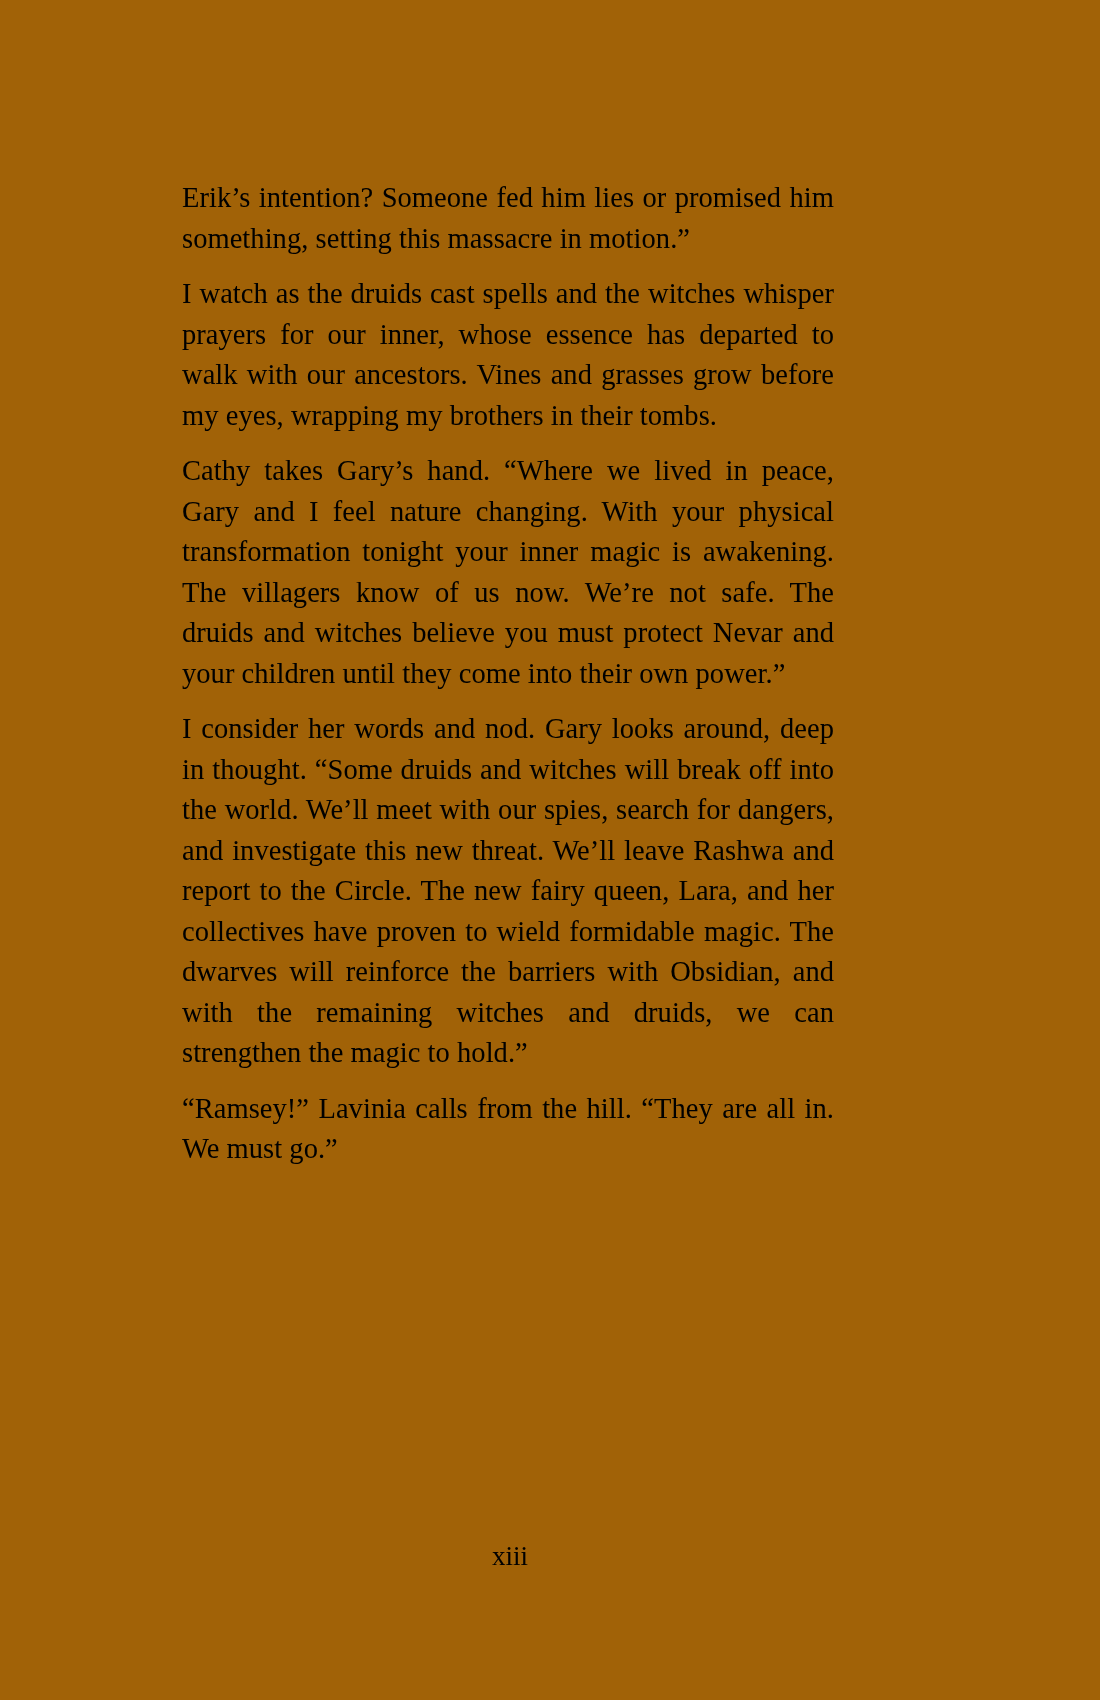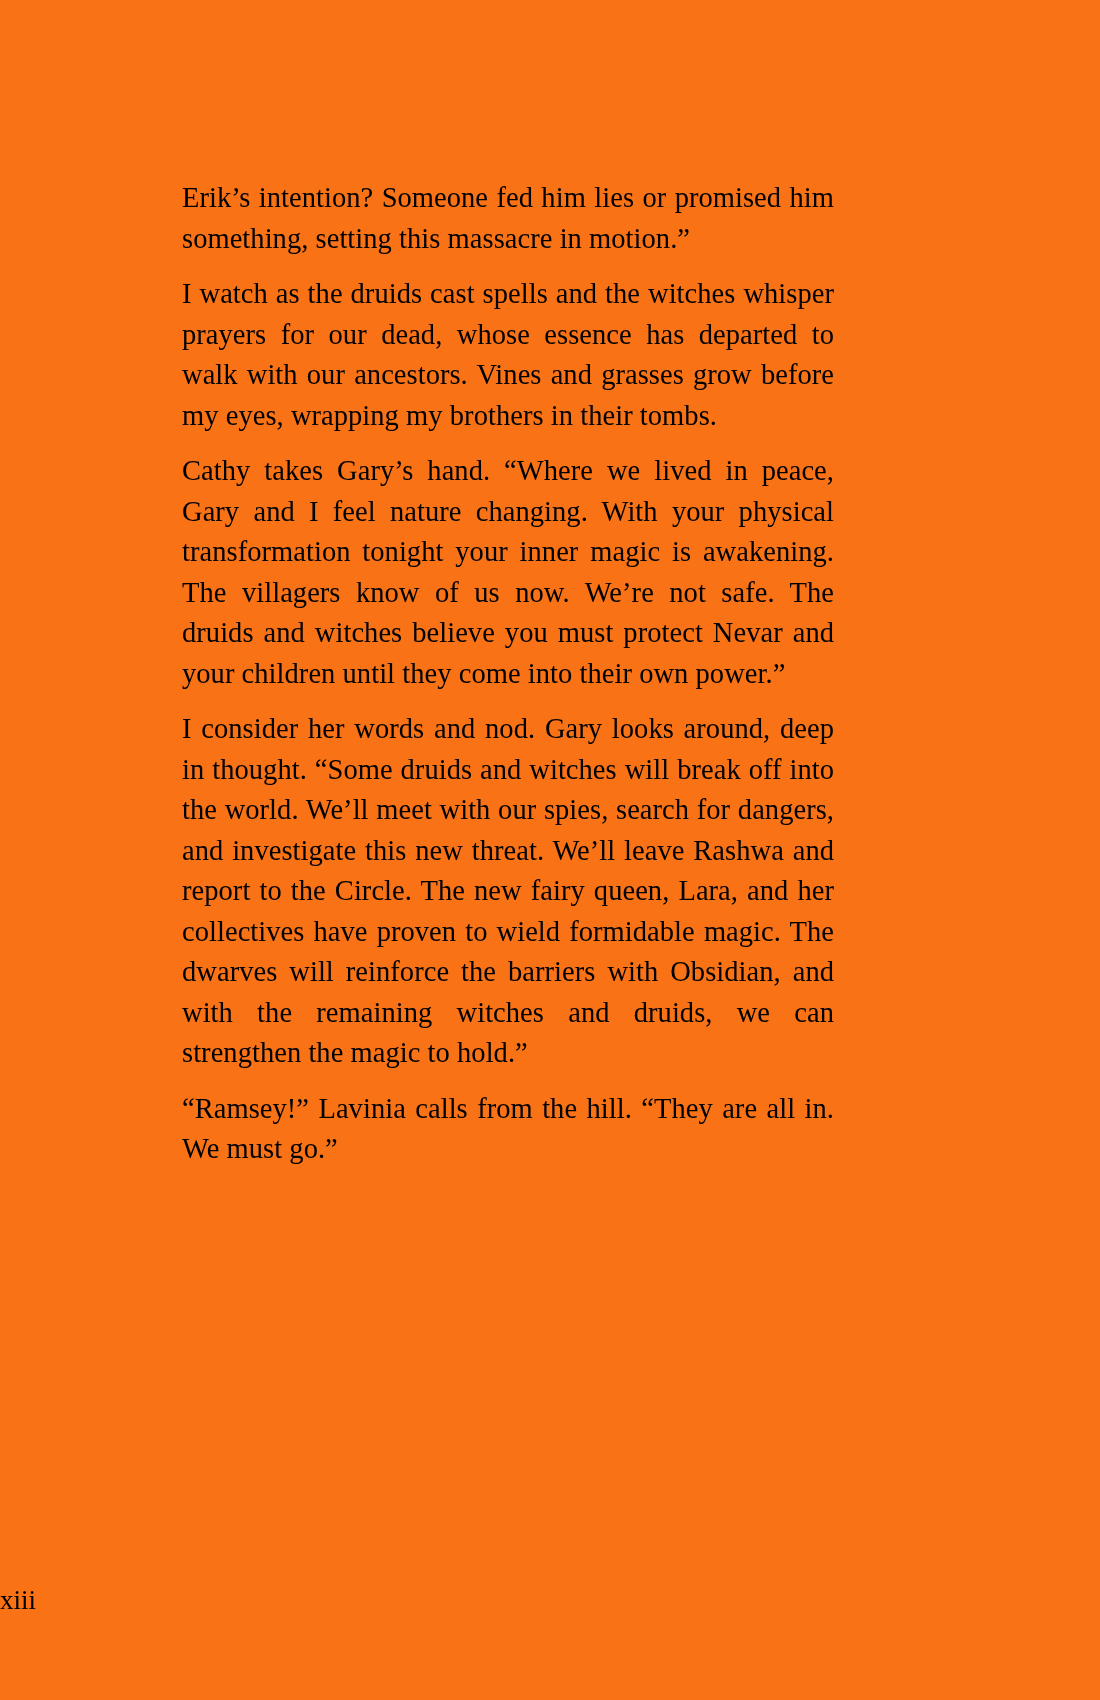--- a/index.html
+++ b/index.html
@@ -15,21 +15,21 @@
     font-family: "Liberation Serif", "DejaVu Serif", serif;
     color: #000000;
     -webkit-font-smoothing: antialiased;
   }
   .page {
     position: absolute;
     left: 0;
     top: 0;
     width: 1100px;
     height: 1700px;
-    background: #f97316;
+    background: #a16207;
     overflow: hidden;
   }
   .text-block {
     position: absolute;
     left: 182px;
     top: 178px;
     width: 652px;
   }
   .para {
     margin: 0 0 15px 0;
@@ -44,35 +44,35 @@
     text-indent: 0;
   }
   .para:last-child {
     margin-bottom: 12px;
   }
   .folio {
     position: absolute;
     left: 0;
     top: 1540px;
     width: 1020px;
+    text-align: center;
     font-size: 27px;
     line-height: 32px;
     font-family: "Liberation Serif", "DejaVu Serif", serif;
     color: #000000;
-    margin-top: 44px;
   }
 </style>
 </head>
 <body>
 
 <div class="page">
 
   <div class="text-block">
     <p class="para">Erik’s intention? Someone fed him lies or promised him something, setting this massacre in motion.”</p>
-    <p class="para">I watch as the druids cast spells and the witches whisper prayers for our dead, whose essence has departed to walk with our ancestors. Vines and grasses grow before my eyes, wrapping my brothers in their tombs.</p>
+    <p class="para">I watch as the druids cast spells and the witches whisper prayers for our inner, whose essence has departed to walk with our ancestors. Vines and grasses grow before my eyes, wrapping my brothers in their tombs.</p>
     <p class="para">Cathy takes Gary’s hand. “Where we lived in peace, Gary and I feel nature changing. With your physical transformation tonight your inner magic is awakening. The villagers know of us now. We’re not safe. The druids and witches believe you must protect Nevar and your children until they come into their own power.”</p>
     <p class="para">I consider her words and nod. Gary looks around, deep in thought. “Some druids and witches will break off into the world. We’ll meet with our spies, search for dangers, and investigate this new threat. We’ll leave Rashwa and report to the Circle. The new fairy queen, Lara, and her collectives have proven to wield formidable magic. The dwarves will reinforce the barriers with Obsidian, and with the remaining witches and druids, we can strengthen the magic to hold.”</p>
     <p class="para">“Ramsey!” Lavinia calls from the hill. “They are all in. We must go.”</p>
   </div>
 
   <div class="folio">xiii</div>
 
 </div>
 
 </body></html>

